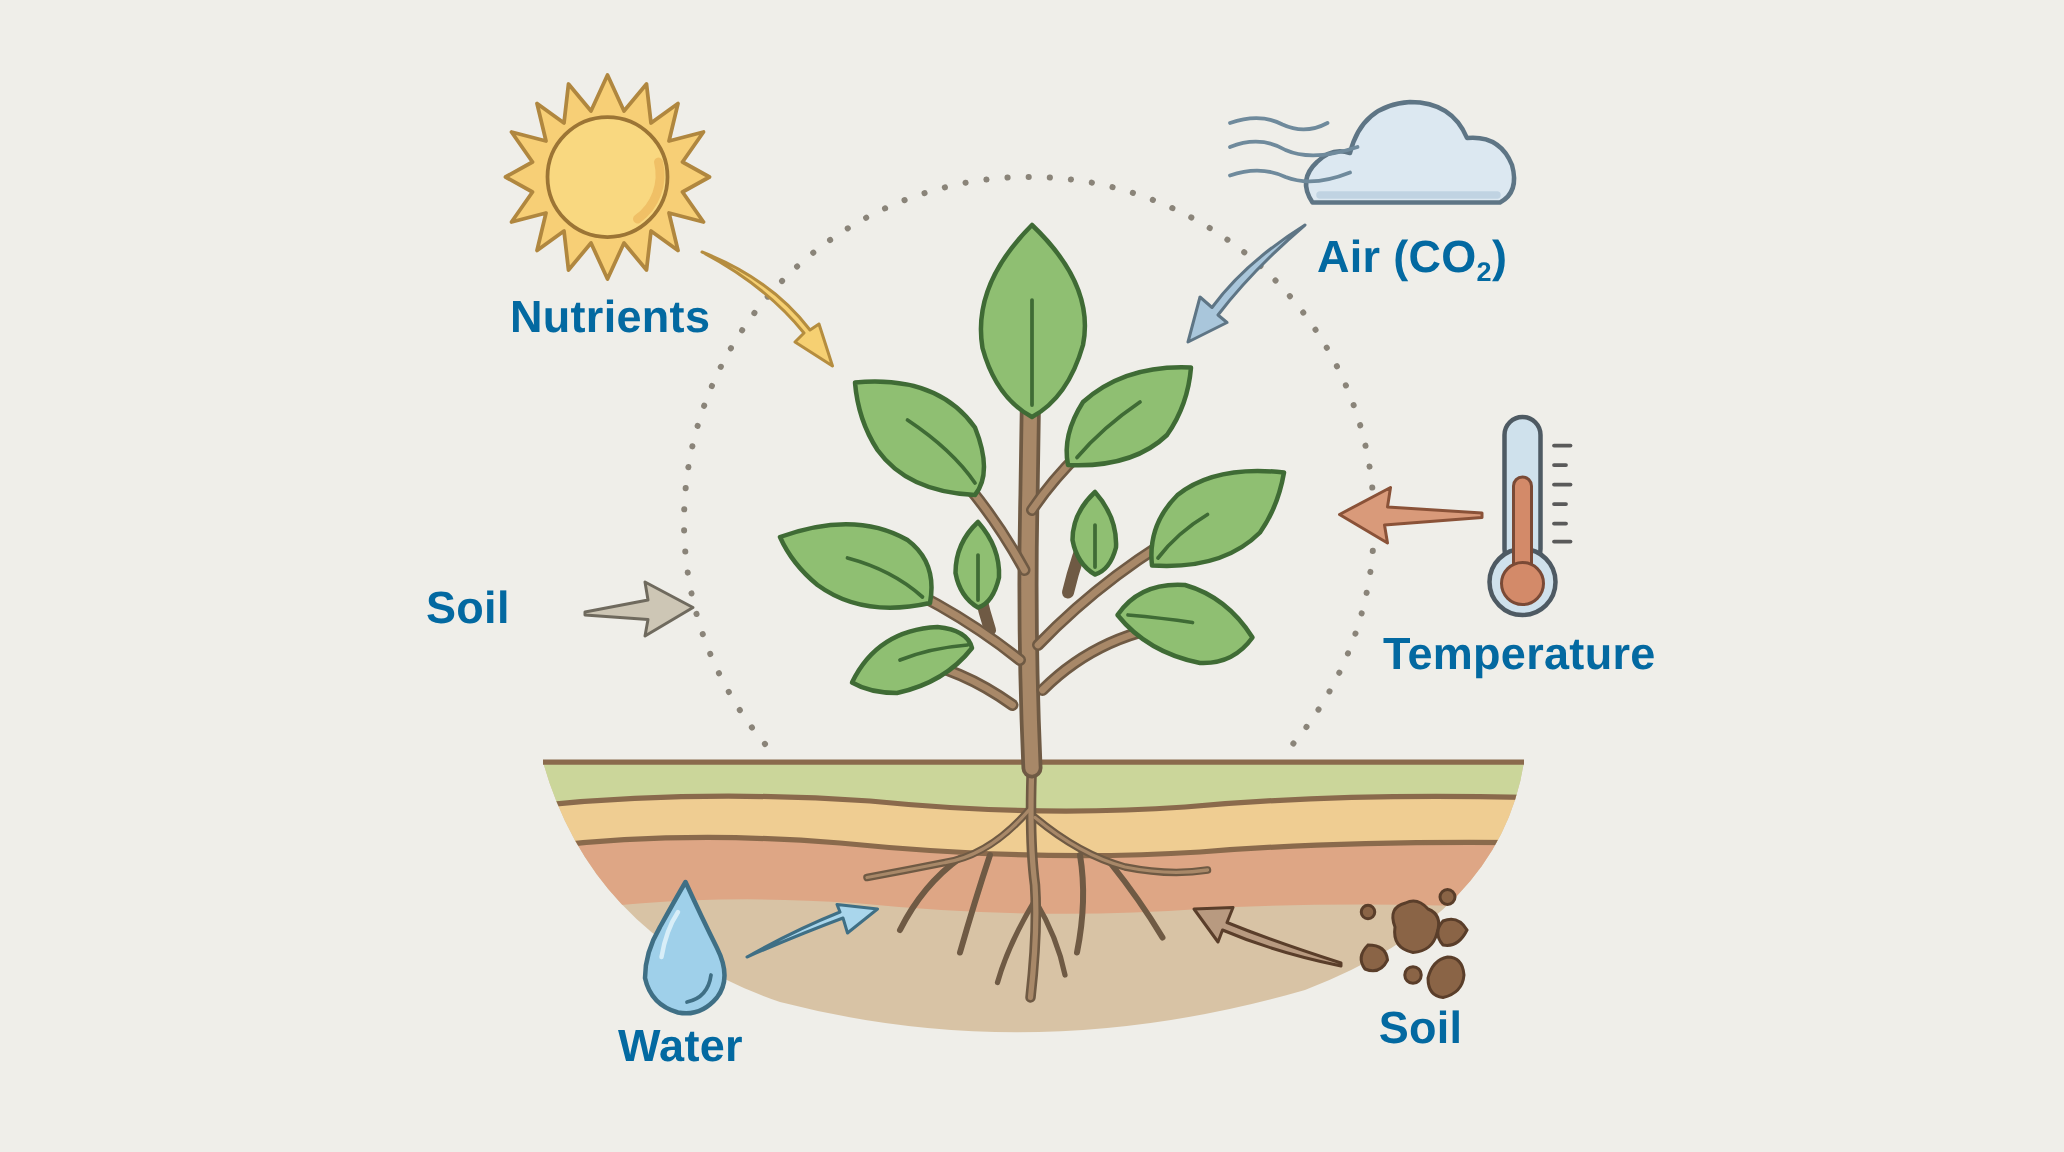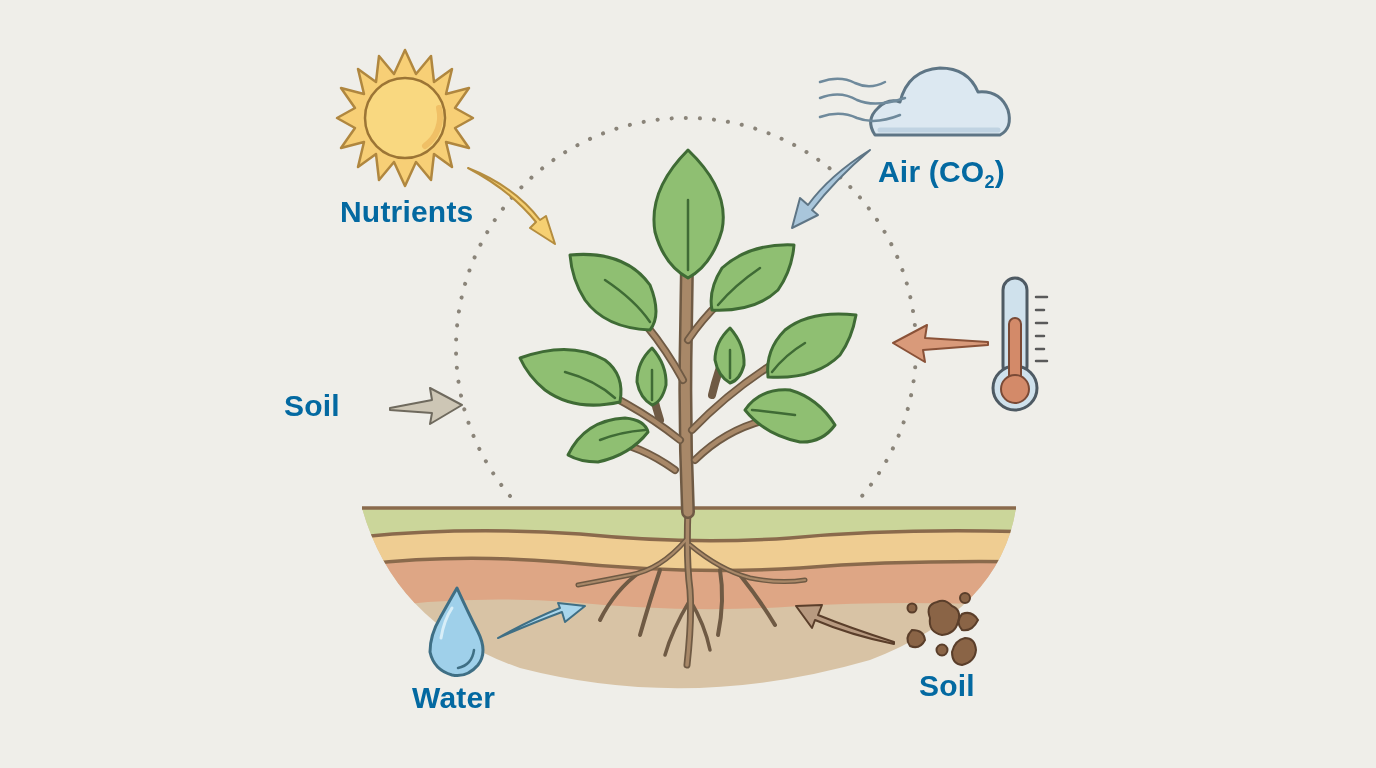--- a/index.html
+++ b/index.html
@@ -189,20 +189,21 @@
     </g>
     <g>
       <path d="M894,642 Q850,628 818,615 L822,605 L796,606 L812,628 L815,620 Q850,635 894,644 Z" fill="#b89a80" stroke="#5a3e2a" stroke-width="2" stroke-linejoin="round"></path>
     </g>
   </svg>
 
   <div class="label" style="left:340px; top:197px;">Nutrients</div>
 
   <div class="label" style="left:878px; top:157px;"><span>Air (CO</span><sub>2</sub><span>)</span></div>
 
+  <div class="label" style="left:922px; top:422px;">Temperature</div>
 
   <div class="label" style="left:284px; top:391px;">Soil</div>
 
   <div class="label" style="left:412px; top:683px;">Water</div>
 
   <div class="label center" style="left:864px; top:671px; width:166px;">
     <div style="margin-bottom:20px;">Soil</div>
   </div>
 
 </div>

